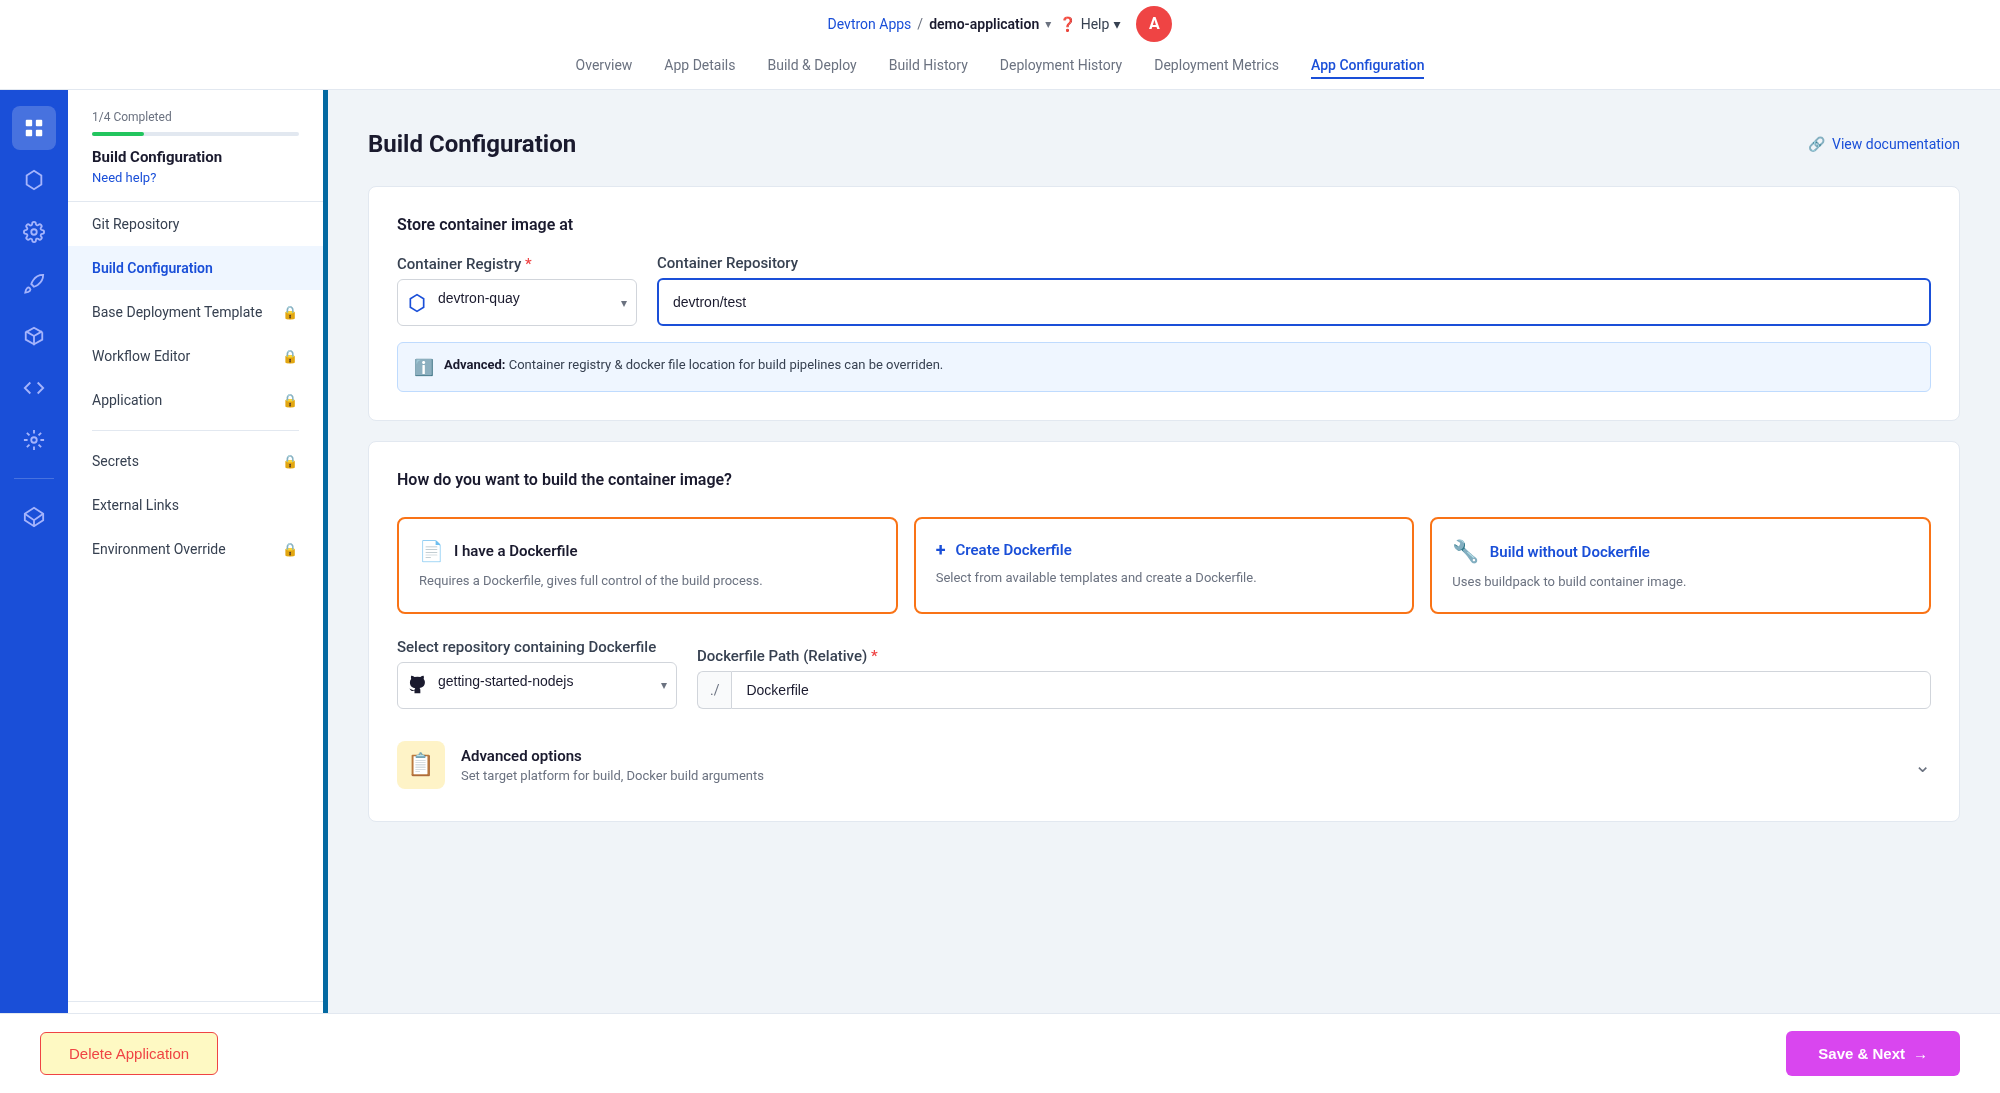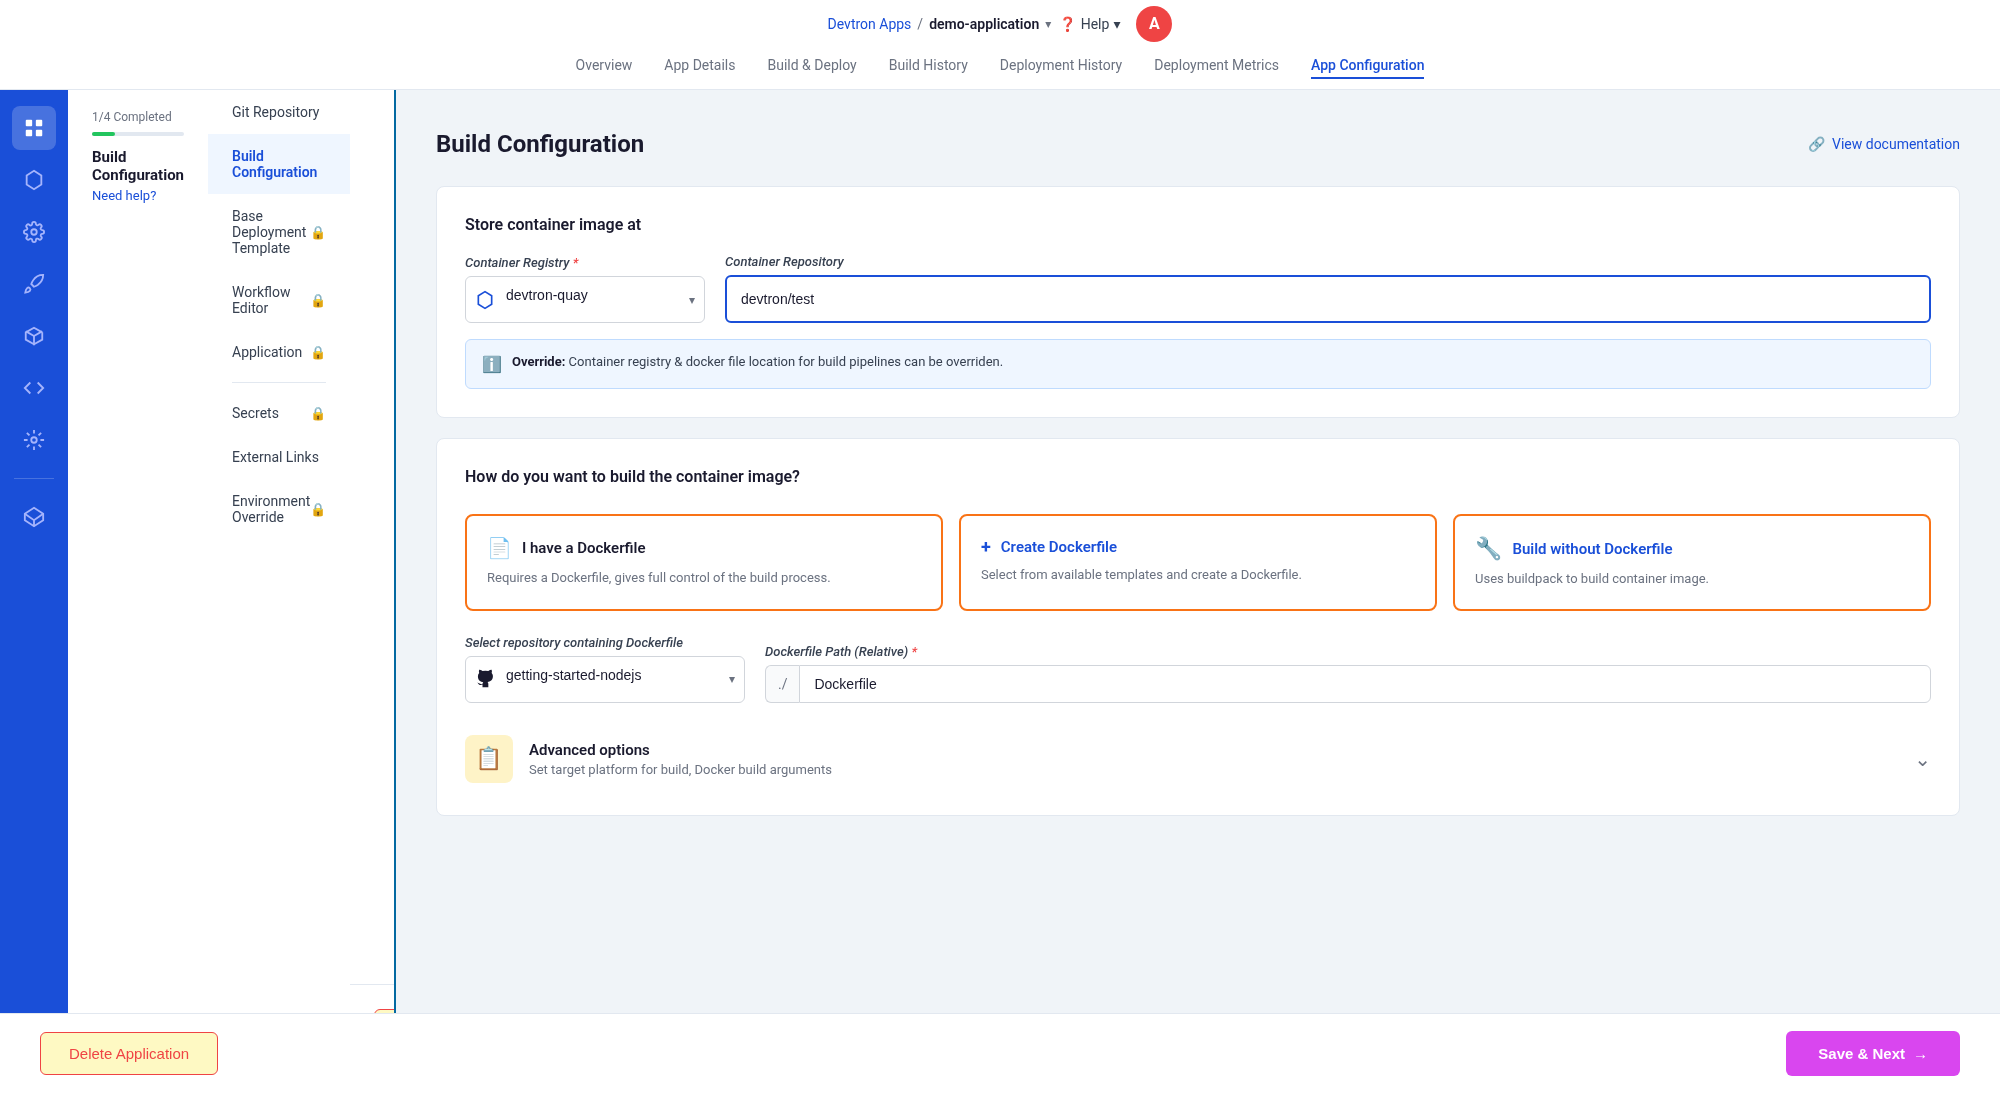--- a/index.html
+++ b/index.html
@@ -5,21 +5,21 @@
     * { box-sizing: border-box; margin: 0; padding: 0; }
     body { font-family: -apple-system, BlinkMacSystemFont, 'Segoe UI', Roboto, sans-serif; font-size: 14px; background: #f0f4f8; color: #1a1a2e; }
 
     
     .app-shell { display: flex; flex-direction: column; height: 1093px; width: 2000px; }
     .top-bar { background: #fff; border-bottom: 1px solid #e2e8f0; height: 90px; display: flex; flex-direction: column; padding: 0 24px; flex-shrink: 0; align-items: center; }
     .top-bar-row1 { display: flex; align-items: center; height: 48px; gap: 8px; }
     .top-bar-row2 { display: flex; align-items: center; height: 42px; gap: 32px; }
     .main-area { display: flex; flex: 1; overflow: hidden; }
     .left-icons { width: 68px; background: #1a4fd8; display: flex; flex-direction: column; align-items: center; padding-top: 16px; gap: 8px; flex-shrink: 0; }
-    .sidebar { width: 328px; background: #fff; border-right: 2px solid #0369a1; display: flex; flex-shrink: 0; overflow-y: auto; }
+    .sidebar { width: 260px; background: #fff; border-right: 5px solid #0369a1; display: flex; flex-direction: column; flex-shrink: 0; overflow-y: auto; }
     .content-area { flex: 1; background: #f0f4f8; overflow-y: auto; padding: 40px 40px 40px 40px; }
     .footer-bar { height: 80px; background: #fff; border-top: 1px solid #e2e8f0; display: flex; align-items: center; justify-content: flex-end; padding: 0 40px; flex-shrink: 0; position: fixed; bottom: 0; width: 100%; }
 
     
     .breadcrumb { display: flex; align-items: center; gap: 6px; font-size: 14px; }
     .breadcrumb-link { color: #1a4fd8; text-decoration: none; }
     .breadcrumb-sep { color: #6b7280; }
     .breadcrumb-current { color: #1a1a2e; font-weight: 600; }
     .breadcrumb-chevron { color: #6b7280; font-size: 12px; }
     .header-right { margin-left: auto; display: flex; align-items: center; gap: 16px; }
@@ -55,21 +55,21 @@
     .page-title { font-size: 24px; font-weight: 700; color: #1a1a2e; }
     .view-doc-link { display: flex; align-items: center; gap: 6px; color: #1a4fd8; font-size: 14px; cursor: pointer; }
 
     .card { background: #fff; border-radius: 8px; border: 1px solid #e2e8f0; padding: 28px; margin-bottom: 20px; }
     .card-section-title { font-size: 16px; font-weight: 600; color: #1a1a2e; margin-bottom: 20px; }
 
     .form-row { display: flex; gap: 20px; align-items: flex-end; }
     .form-group { display: flex; flex-direction: column; gap: 6px; }
     .form-group.registry { width: 240px; }
     .form-group.repository { flex: 1; }
-    .form-label { font-size: 13px; color: #374151; font-weight: 500; font-style: italic; }
+    .form-label { font-size: 15px; color: #374151; font-weight: 500; }
     .required { color: #ef4444; }
     .select-wrapper { position: relative; }
     .form-select { width: 100%; padding: 10px 36px 19px 40px; border: 1px solid #d1d5db; border-radius: 6px; font-size: 14px; background: #fff; appearance: none; cursor: pointer; color: #1a1a2e; }
     .select-icon { position: absolute; left: 10px; top: 50%; transform: translateY(-50%); width: 20px; height: 20px; }
     .select-chevron { position: absolute; right: 10px; top: 50%; transform: translateY(-50%); color: #6b7280; font-size: 12px; }
     .form-input { width: 100%; padding: 14px 14px; border: 2px solid #1a4fd8; border-radius: 6px; font-size: 14px; color: #1a1a2e; outline: none; }
 
     .override-notice { display: flex; align-items: flex-start; gap: 10px; background: #eff6ff; border: 1px solid #bfdbfe; border-radius: 6px; padding: 14px 16px; margin-top: 16px; }
     .override-icon { color: #1a4fd8; font-size: 16px; flex-shrink: 0; margin-top: 1px; }
     .override-text { font-size: 13px; color: #374151; }
@@ -278,21 +278,21 @@
             </div>
           </div>
           <div class="form-group repository">
             <label class="form-label">Container Repository</label>
             <input type="text" class="form-input" value="devtron/test" style="">
           </div>
         </div>
         <div class="override-notice">
           <span class="override-icon">ℹ️</span>
           <p class="override-text">
-            <strong>Override:</strong>
+            <strong>Advanced:</strong>
             <span> Container registry &amp; docker file location for build pipelines can be overriden.</span>
           </p>
         </div>
       </div>
 
       <div class="card">
         <div class="build-question">How do you want to build the container image?</div>
         <div class="build-options">
           <div class="build-option selected">
             <div class="build-option-header">

